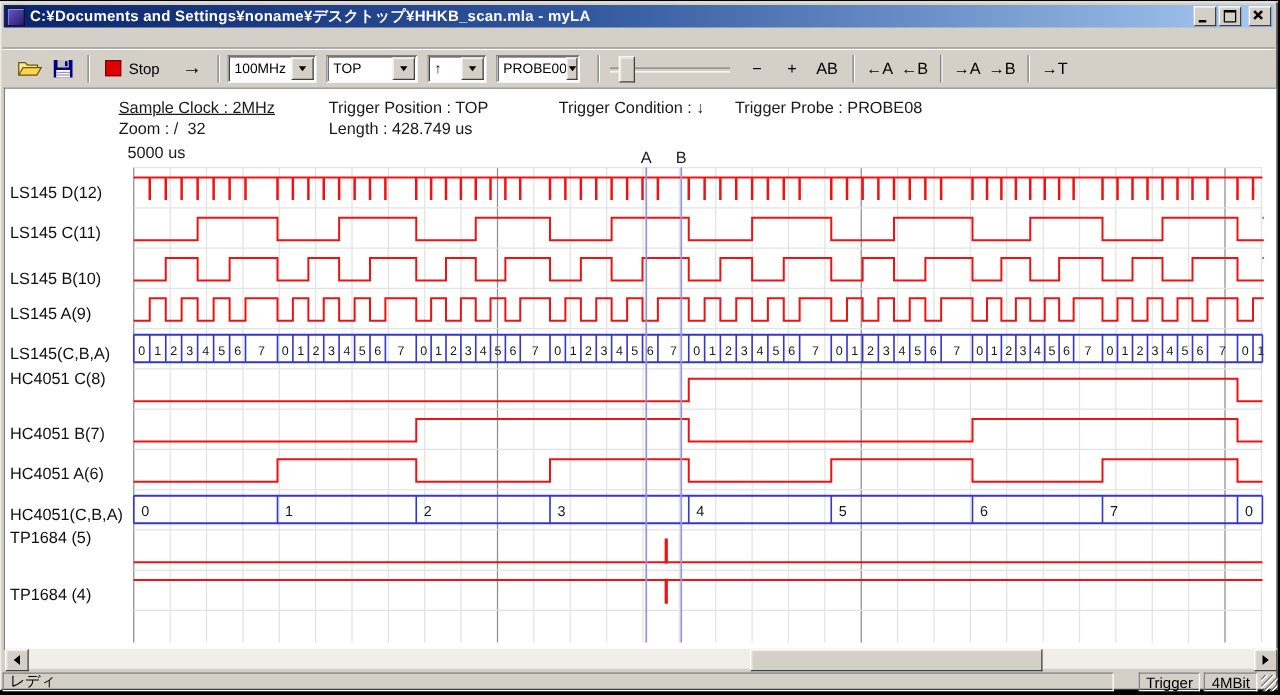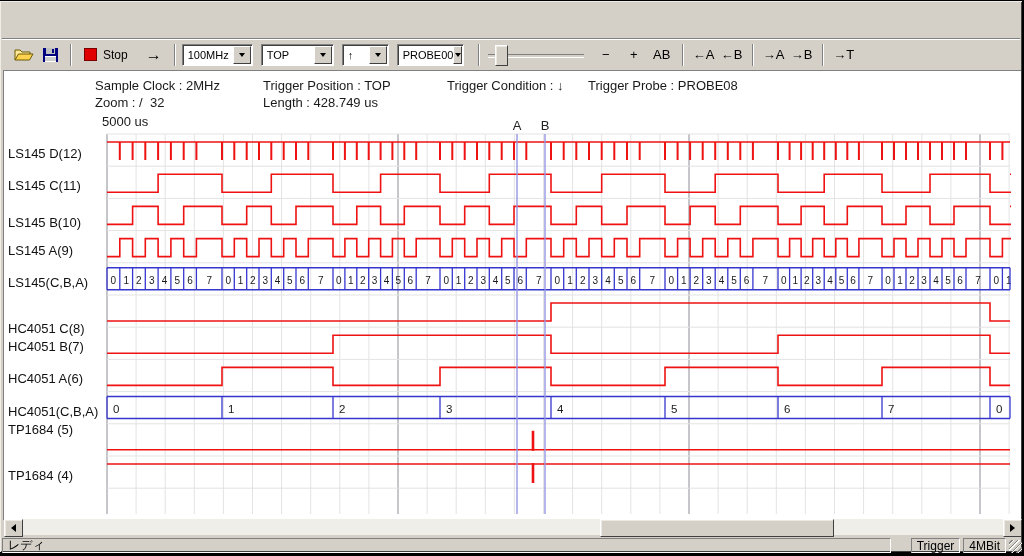--- a/index.html
+++ b/index.html
@@ -398,42 +398,59 @@
           <path d="M107 463H1010" fill="none" stroke="#ee1212" stroke-width="1.6"></path>
           <line x1="533" y1="462" x2="533" y2="482" stroke="#ee1212" stroke-width="2.6"></line>
         </g>
       </g>
       <line x1="517" y1="133" x2="517" y2="513" stroke="#9596e3" stroke-width="1.4"></line>
       <text x="517" y="129" text-anchor="middle" font-size="13px" fill="#222" font-family="Liberation Sans, sans-serif">A</text>
       <line x1="545" y1="133" x2="545" y2="513" stroke="#9596e3" stroke-width="1.4"></line>
       <text x="545" y="129" text-anchor="middle" font-size="13px" fill="#222" font-family="Liberation Sans, sans-serif">B</text>
     </svg>
 
-  <div class="overlay-text" style="left:95px;top:77px;">Sample Clock : 2MHz</div>
+  <div class="overlay-text" style="left:95px;top:77px;text-decoration:underline;">Sample Clock : 2MHz</div>
   <div class="overlay-text" style="left:263px;top:77px;">Trigger Position : TOP</div>
   <div class="overlay-text" style="left:447px;top:77px;">Trigger Condition : ↓</div>
   <div class="overlay-text" style="left:588px;top:77px;">Trigger Probe : PROBE08</div>
   <div class="overlay-text" style="left:95px;top:94px;">Zoom : /  32</div>
   <div class="overlay-text" style="left:263px;top:94px;">Length : 428.749 us</div>
   <div class="overlay-text" style="left:102px;top:113px;">5000 us</div>
 
   <div id="chan-labels">
       <div class="chan-label" style="top: 145px;">LS145 D(12)</div>
       <div class="chan-label" style="top: 177.2px;">LS145 C(11)</div>
       <div class="chan-label" style="top: 214px;">LS145 B(10)</div>
       <div class="chan-label" style="top: 241.6px;">LS145 A(9)</div>
       <div class="chan-label" style="top: 273.8px;">LS145(C,B,A)</div>
-      <div class="chan-label" style="top: 320px;">HC4051 C(8)</div>
+      <div class="chan-label" style="top: 294px;">HC4051 C(8)</div>
       <div class="chan-label" style="top: 338.2px;">HC4051 B(7)</div>
       <div class="chan-label" style="top: 370.4px;">HC4051 A(6)</div>
       <div class="chan-label" style="top: 402.6px;">HC4051(C,B,A)</div>
       <div class="chan-label" style="top: 421px;">TP1684 (5)</div>
       <div class="chan-label" style="top: 467px;">TP1684 (4)</div>
     </div>
 
+  <div class="titlebar">
+    <div class="appicon"></div>
+    <div class="title-text">C:¥Documents and Settings¥noname¥デスクトップ¥HHKB_scan.mla - myLA</div>
+    <div class="winbtns">
+      <div class="wbtn">
+          <div class="mingl"></div>
+        </div>
+      <div class="wbtn">
+          <div class="maxgl"></div>
+        </div>
+      <div class="close-gap"></div>
+      <div class="wbtn">
+          <div class="xgl1"></div>
+          <div class="xgl2"></div>
+        </div>
+    </div>
+  </div>
 
   <div class="groove" style="top:37px;"></div>
 
   <div class="toolbar">
     <div class="ticonbtn">
       <svg width="20" height="16" viewBox="0 0 20 16">
         <path d="M1 13 V3 h5 l2 2 h8 v2" fill="#ffe89a" stroke="#6b5900" stroke-width="1"></path>
         <path d="M1 13 l3.5-6 h14.5 l-3.5 6 z" fill="#ffd34f" stroke="#6b5900" stroke-width="1"></path>
       </svg>
     </div>

